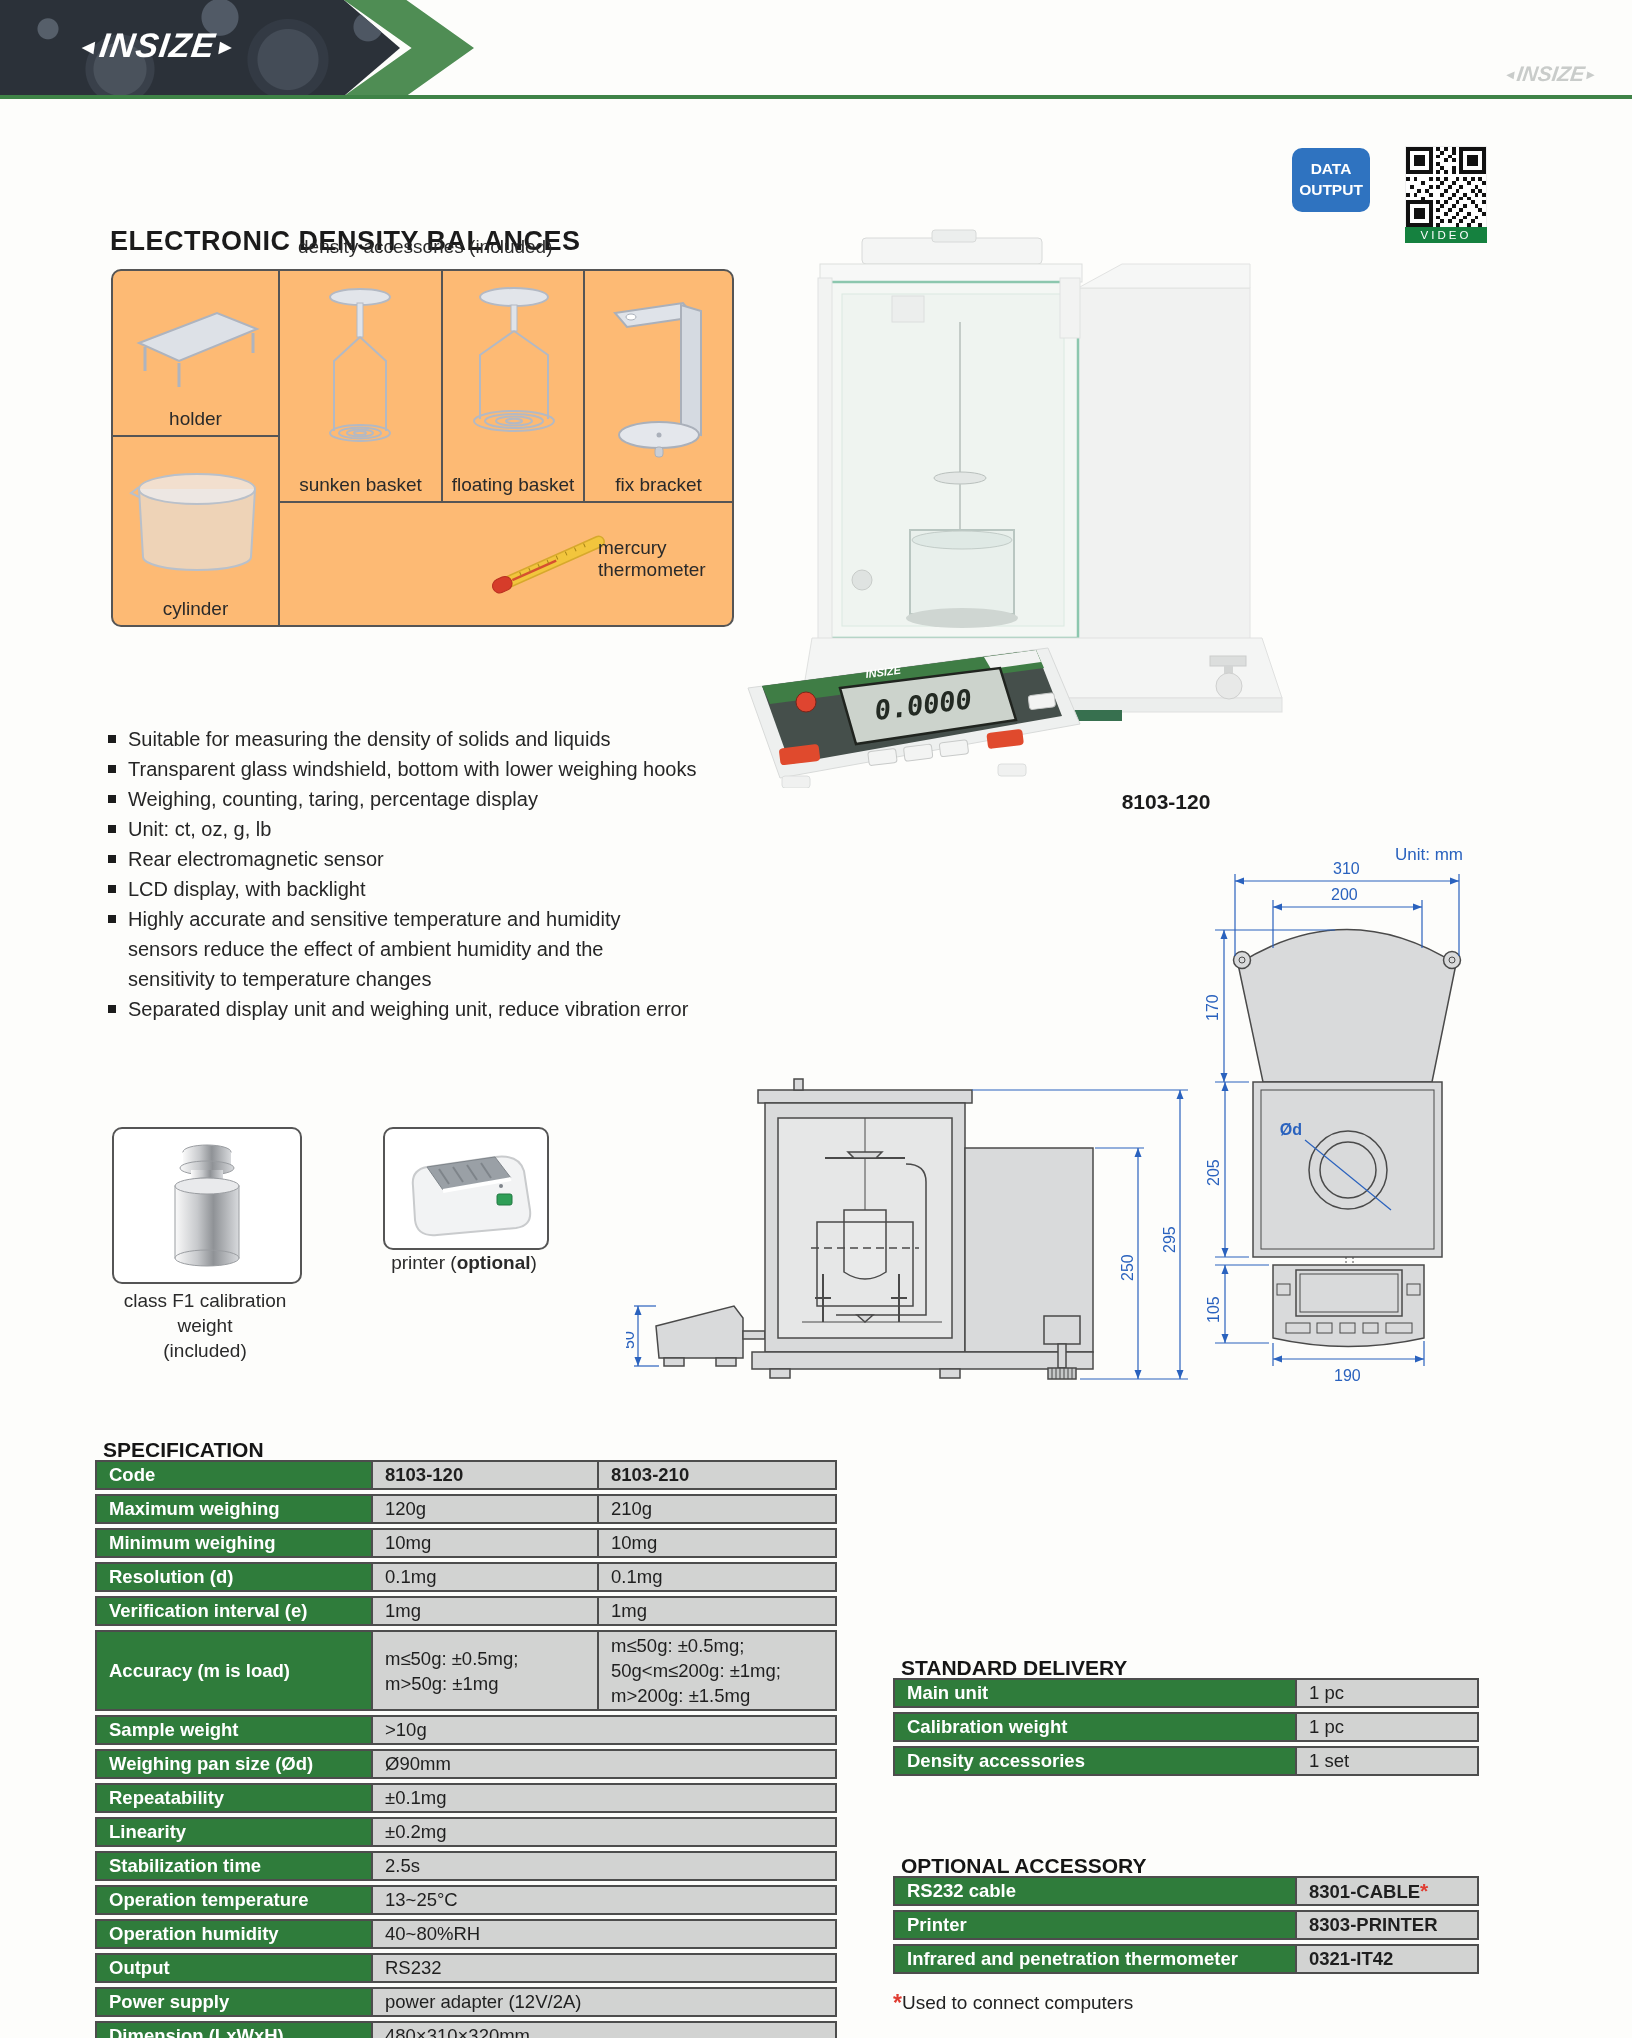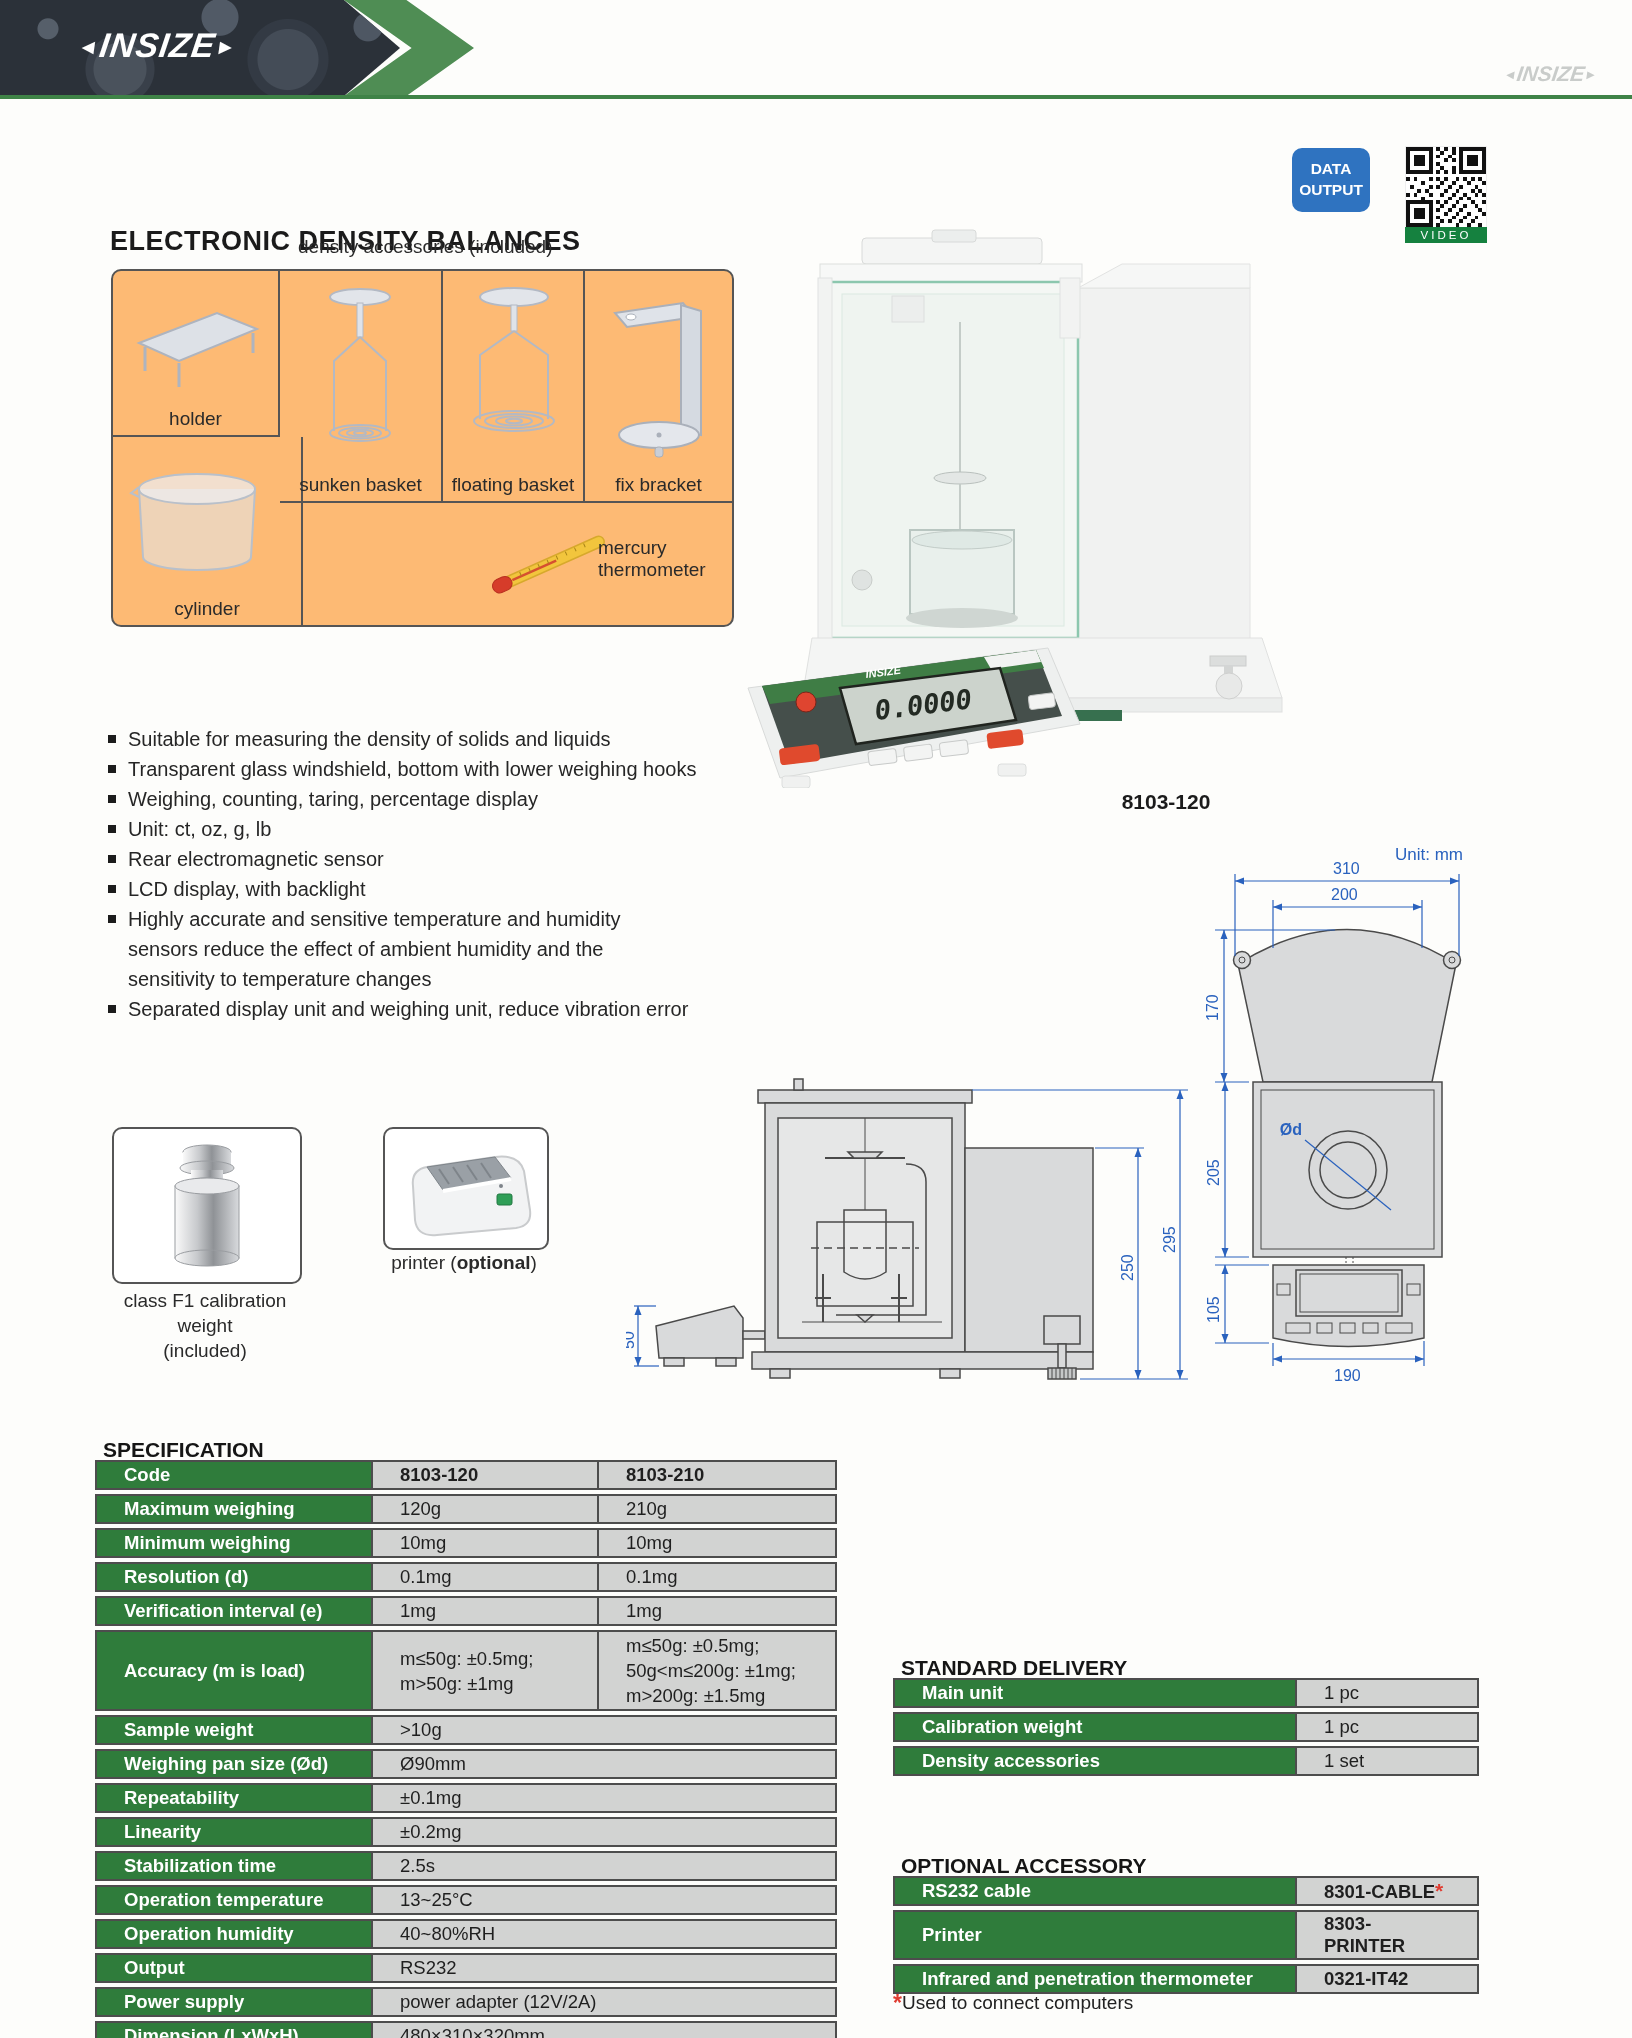--- a/index.html
+++ b/index.html
@@ -41,21 +41,21 @@
   
   .model-caption{left:1086px;top:790px;width:160px;text-align:center;font-size:21px;font-weight:bold;color:#1b1b1b}
   .roundbox{border:2px solid #555;border-radius:10px;background:#fff;display:flex;align-items:center;justify-content:center}
   .cal-box{left:112px;top:1127px;width:186px;height:153px}
   .cal-caption{left:92px;top:1288px;width:226px;text-align:center;font-size:19px;color:#2a2a2a;line-height:25px}
   .printer-box{left:383px;top:1127px;width:162px;height:119px}
   .printer-caption{left:363px;top:1252px;width:202px;text-align:center;font-size:19px;color:#2a2a2a}
   
   h3.sec{position:absolute;margin:8px;font-size:21px;font-weight:800;color:#151515}
   table.gt{position:absolute;border-collapse:separate;border-spacing:0 4px;table-layout:fixed}
-  table.gt td{border:2px solid #4d4d4d;font-size:18.5px;height:24px;padding:1px 27px;vertical-align:middle}
+  table.gt td{border:2px solid #4d4d4d;font-size:18.5px;height:24px;padding:1px 12px;vertical-align:middle}
   table.gt td+td{border-left:none}
   td.lbl{background:#2f7c3b;color:#ffffff;font-weight:bold}
   td.val{background:#d2d3d2;color:#1f1f1f}
   .bold{font-weight:bold}
   .acc-lines{line-height:25px}
   .red{color:#e03c31;font-weight:bold}
   .footnote{left:893px;top:1990px;font-size:19px;color:#222}
   .footnote .red{font-size:23px;vertical-align:-2px}
   
   .dimtxt{font-size:16px;fill:#2a62be}
@@ -112,21 +112,21 @@
   <div class="abs acc-panel">
     <div class="acc-cell br bb" style="left:0;top:0;width:167px;height:166px">
       <svg class="abs" style="left:8px;top:14px" width="150" height="110" viewBox="0 0 150 110">
         <polygon points="18,58 96,28 136,44 58,76" fill="#dde1e7" stroke="#aeb4bf" stroke-width="2"></polygon>
         <line x1="24" y1="62" x2="24" y2="86" stroke="#aeb4bf" stroke-width="3"></line>
         <line x1="58" y1="78" x2="58" y2="102" stroke="#aeb4bf" stroke-width="3"></line>
         <line x1="132" y1="48" x2="132" y2="68" stroke="#aeb4bf" stroke-width="3"></line>
       </svg>
       <div class="lab">holder</div>
     </div>
-    <div class="acc-cell" style="left:0;top:166px;width:190px;height:188px;border-right:2px solid #555">
+    <div class="acc-cell" style="left:0;top:166px;width:167px;height:188px;border-right:2px solid #555">
       <svg class="abs" style="left:4px;top:12px" width="160" height="140" viewBox="0 0 160 140">
         <path d="M22,40 L26,108 A54,13 0 0 0 134,108 L138,40" fill="rgba(226,231,238,0.55)" stroke="#b9c0ca" stroke-width="2"></path>
         <ellipse cx="80" cy="40" rx="58" ry="15" fill="rgba(236,240,245,0.7)" stroke="#b9c0ca" stroke-width="2"></ellipse>
         <path d="M22,38 l-8,6 8,4" fill="none" stroke="#b9c0ca" stroke-width="2"></path>
       </svg>
       <div class="lab">cylinder</div>
     </div>
     <div class="acc-cell br bb" style="left:167px;top:0;width:163px;height:232px">
       <svg class="abs" style="left:10px;top:10px" width="140" height="185" viewBox="0 0 140 185">
         <ellipse cx="70" cy="16" rx="30" ry="8" fill="#e2e5ea" stroke="#b3b9c4" stroke-width="2"></ellipse>

